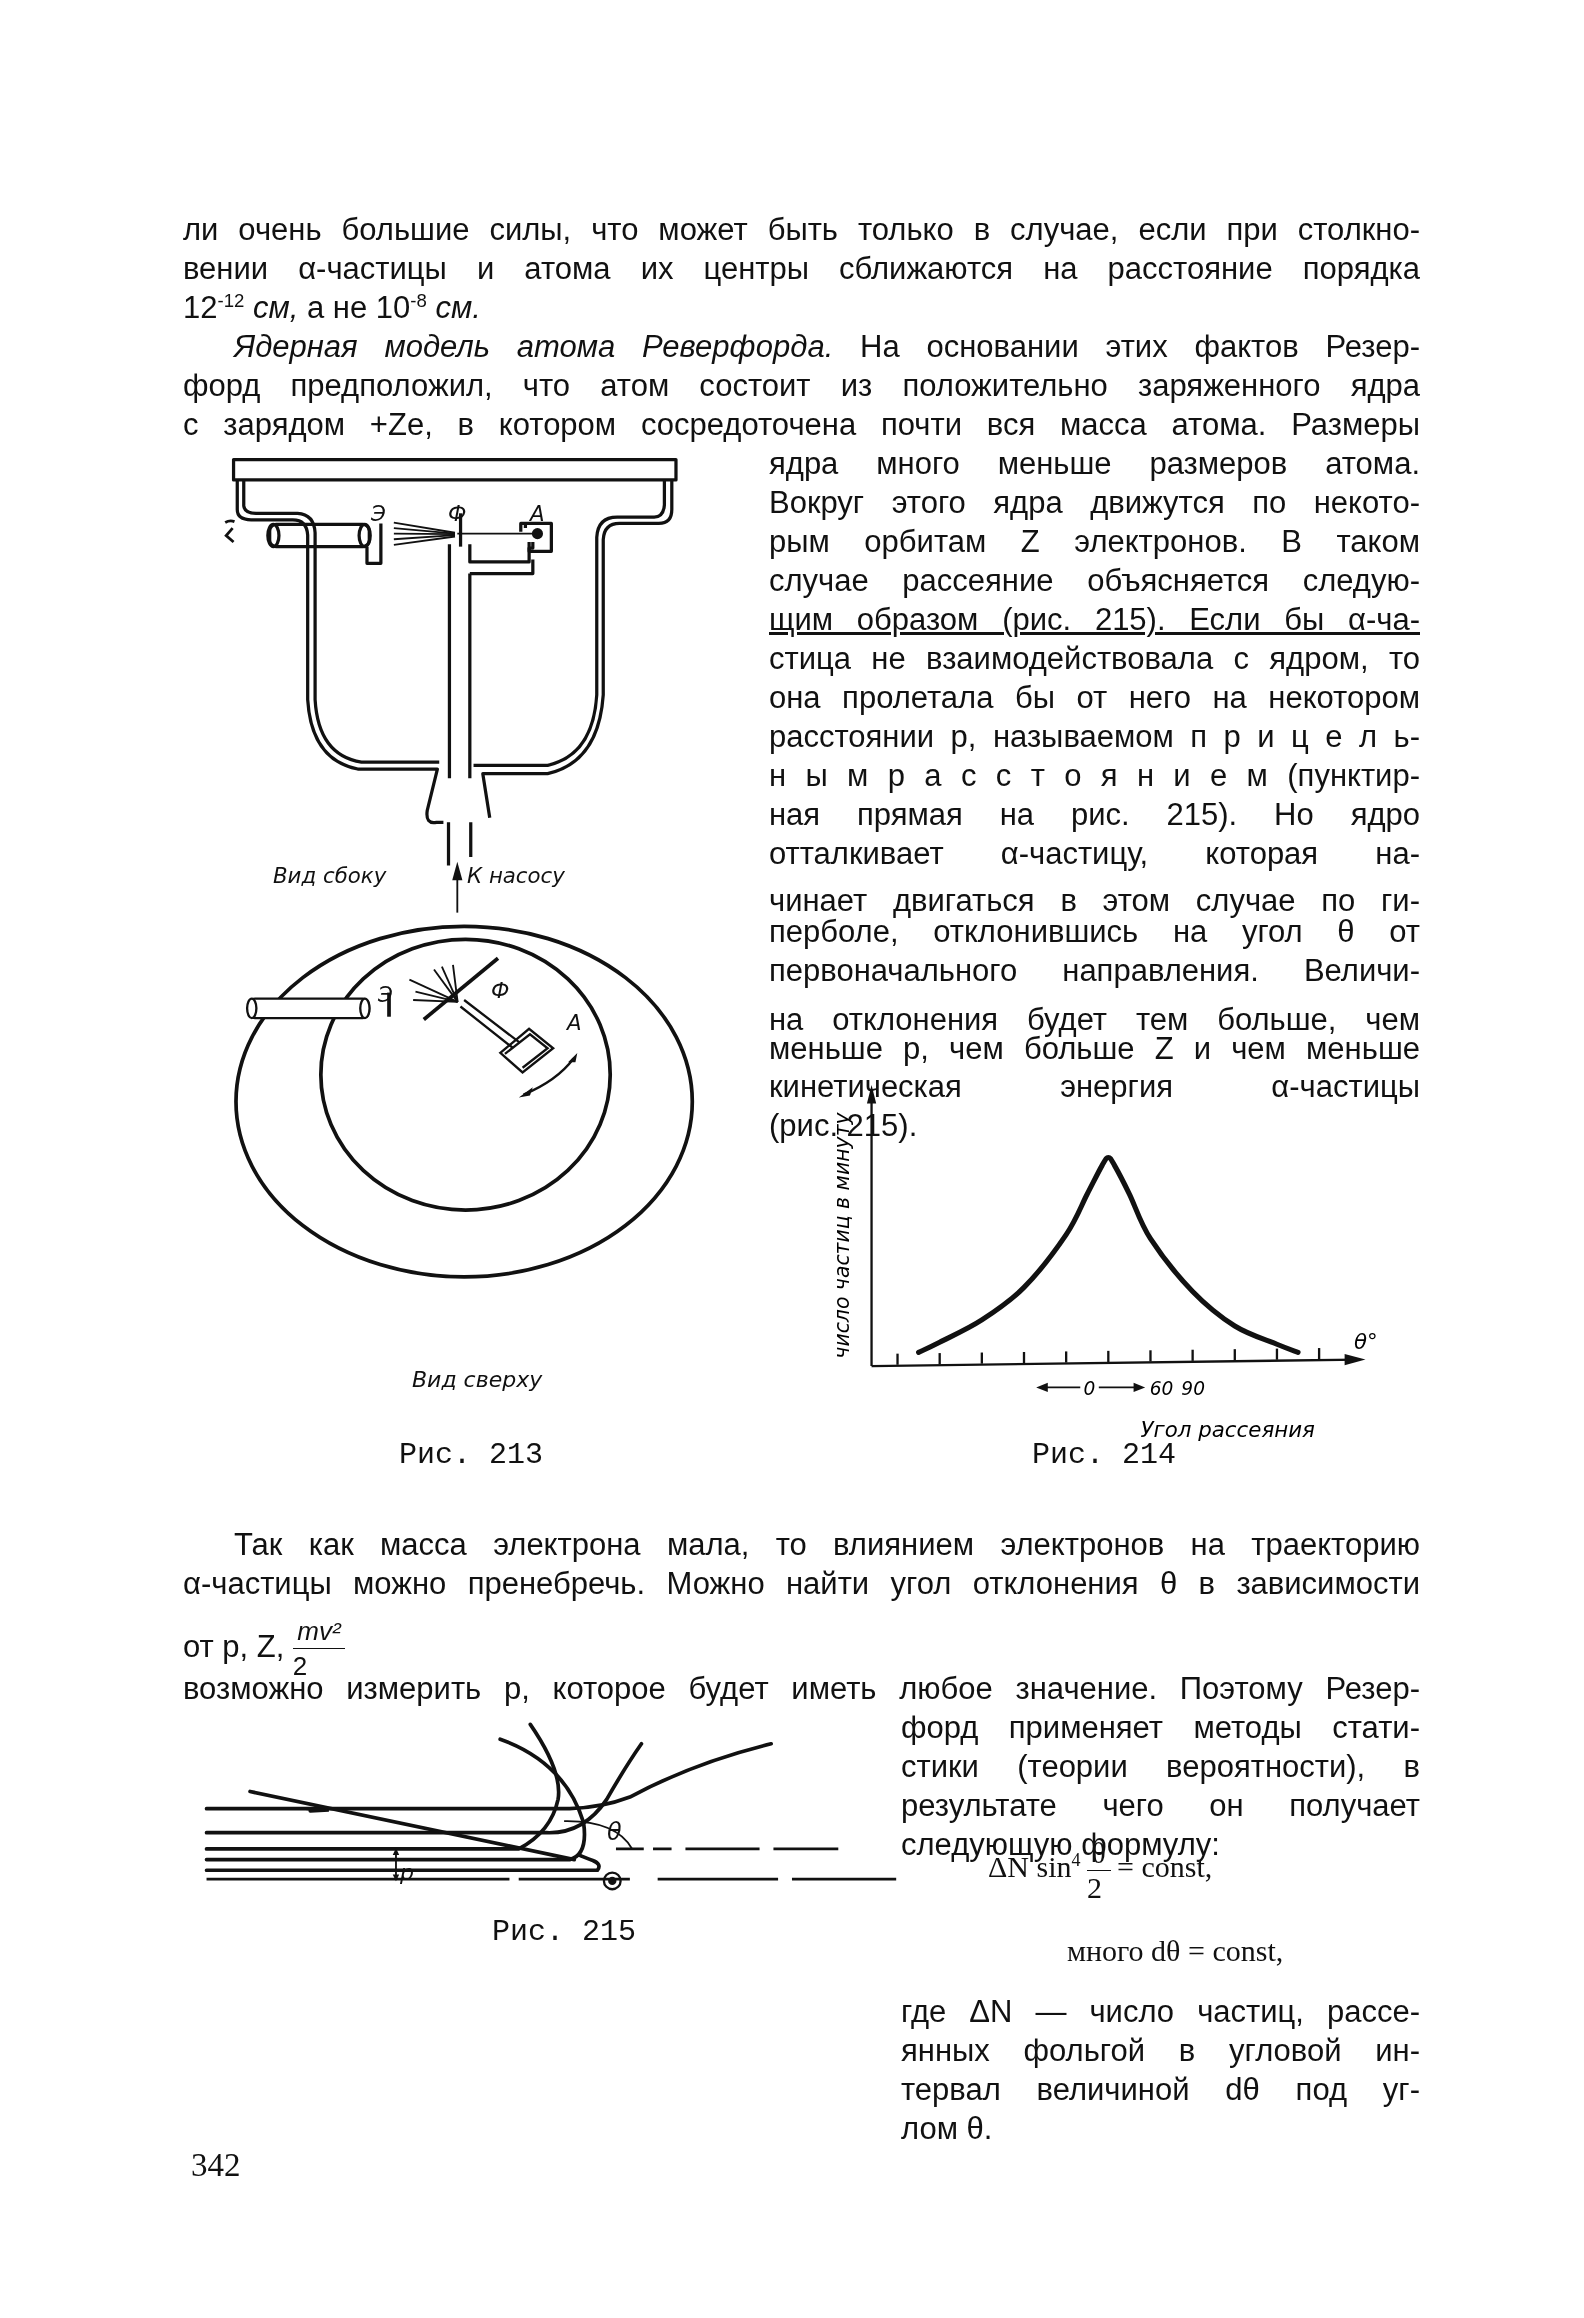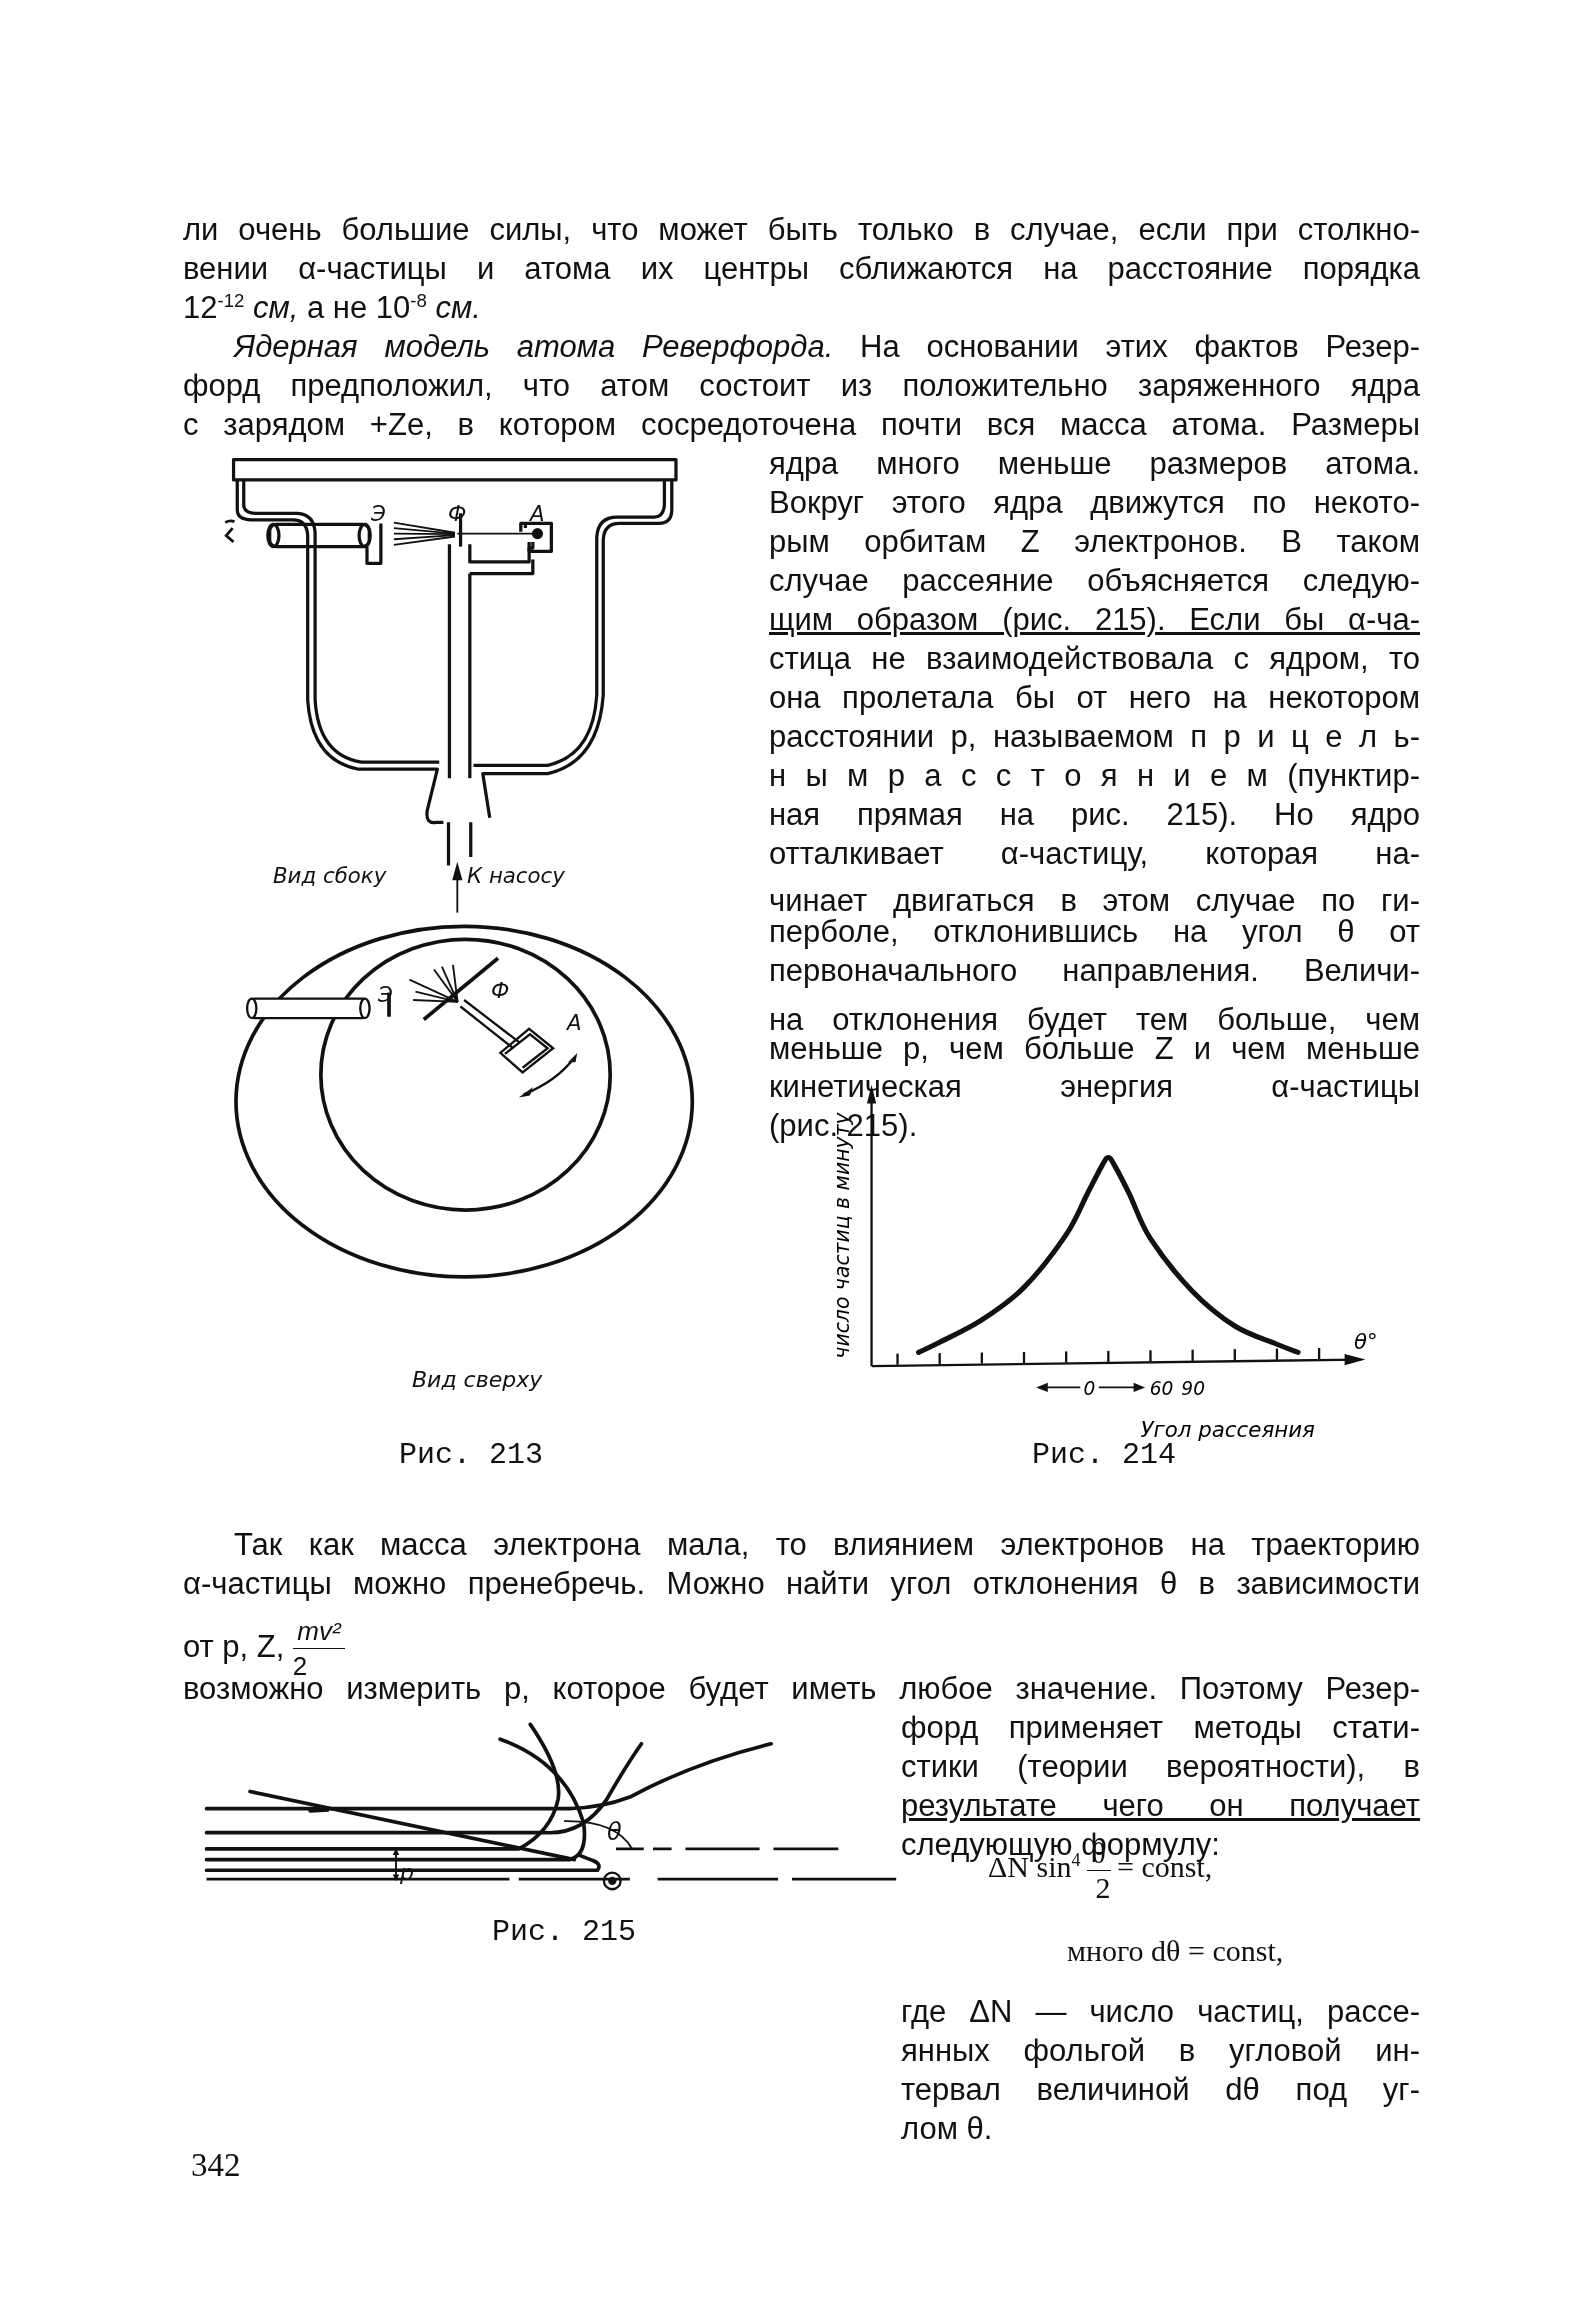--- a/index.html
+++ b/index.html
@@ -7,21 +7,21 @@
   .ln { position:absolute; font-size:31px; line-height:40px; white-space:nowrap; text-align:justify; text-align-last:justify; font-family:"Liberation Sans Narrow","Liberation Sans","DejaVu Sans",sans-serif; letter-spacing:0px; }
   .full { left:183px; width:1237px; }
   .rcol { left:769px; width:651px; }
   .rcol2 { left:901px; width:519px; }
   .last { text-align-last:left; }
   .it { font-style:italic; }
   .cap { position:absolute; font-size:30px; font-family:Liberation Mono, monospace; }
   .figlbl { position:absolute; font-family:"DejaVu Sans","Liberation Sans",sans-serif; font-style:italic; font-size:21.3px; }
   svg { position:absolute; overflow:visible; }
   .formula { position:absolute; font-family:"Liberation Serif","DejaVu Serif",serif; font-size:30px; }
-  .frac { display:inline-block; vertical-align:middle; text-align:right; margin:0 6.5px; }
+  .frac { display:inline-block; vertical-align:middle; text-align:left; margin:0 6.5px; }
   .frac span { display:block; line-height:34px; }
   .frac .num { border-bottom:1.9px solid #111; padding:0 4.6px; }
   .pageno { position:absolute; left:191px; top:2147px; font-size:33px; font-family:"Liberation Serif",serif; }
   sup { font-size:0.6em; line-height:0; }
 </style>
 </head>
 <body>
 
 <div class="ln full" style="top:210px">ли очень большие силы, что может быть только в случае, если при столкно-</div>
 <div class="ln full" style="top:249px">вении α-частицы и атома их центры сближаются на расстояние порядка</div>
@@ -168,21 +168,21 @@
 
 <div class="ln full" style="top:1525px; text-indent:51px">Так как масса электрона мала, то влиянием электронов на траекторию</div>
 <div class="ln full" style="top:1564px">α-частицы можно пренебречь. Можно найти угол отклонения θ в зависимости</div>
 <div class="ln full" style="top:1614px; text-align-last:left; text-align:left;">
   <span>от p, Z,</span><span class="frac" style="font-size:26px; margin:0 8.3px"><span class="num it" style="border-bottom-width:1.4px">mv²</span><span>2</span></span>
 </div>
 <div class="ln full" style="top:1669px">возможно измерить p, которое будет иметь любое значение. Поэтому Резер-</div>
 <div id="rcol-b">
     <div class="ln rcol2" style="top: 1708px;">форд применяет методы стати-</div>
     <div class="ln rcol2" style="top: 1747px;">стики (теории вероятности), в</div>
-    <div class="ln rcol2" style="top: 1786px; text-decoration: underline;">результате чего он получает</div>
+    <div class="ln rcol2" style="top: 1786px;">результате чего он получает</div>
     <div class="ln rcol2 last" style="top: 1825px;">следующую формулу:</div>
   </div>
 
 <div class="formula" style="left:988px; top:1836px">
   <span>ΔN sin</span><sup>4</sup><span class="frac"><span class="num">θ</span><span>2</span></span><span>= const,</span>
 </div>
 <div class="formula" style="left:1067px; top:1934px">много dθ = const,</div>
 <div id="rcol-c">
     <div class="ln rcol2" style="top: 1992px;">где ΔN — число частиц, рассе-</div>
     <div class="ln rcol2" style="top: 2031px;">янных фольгой в угловой ин-</div>

